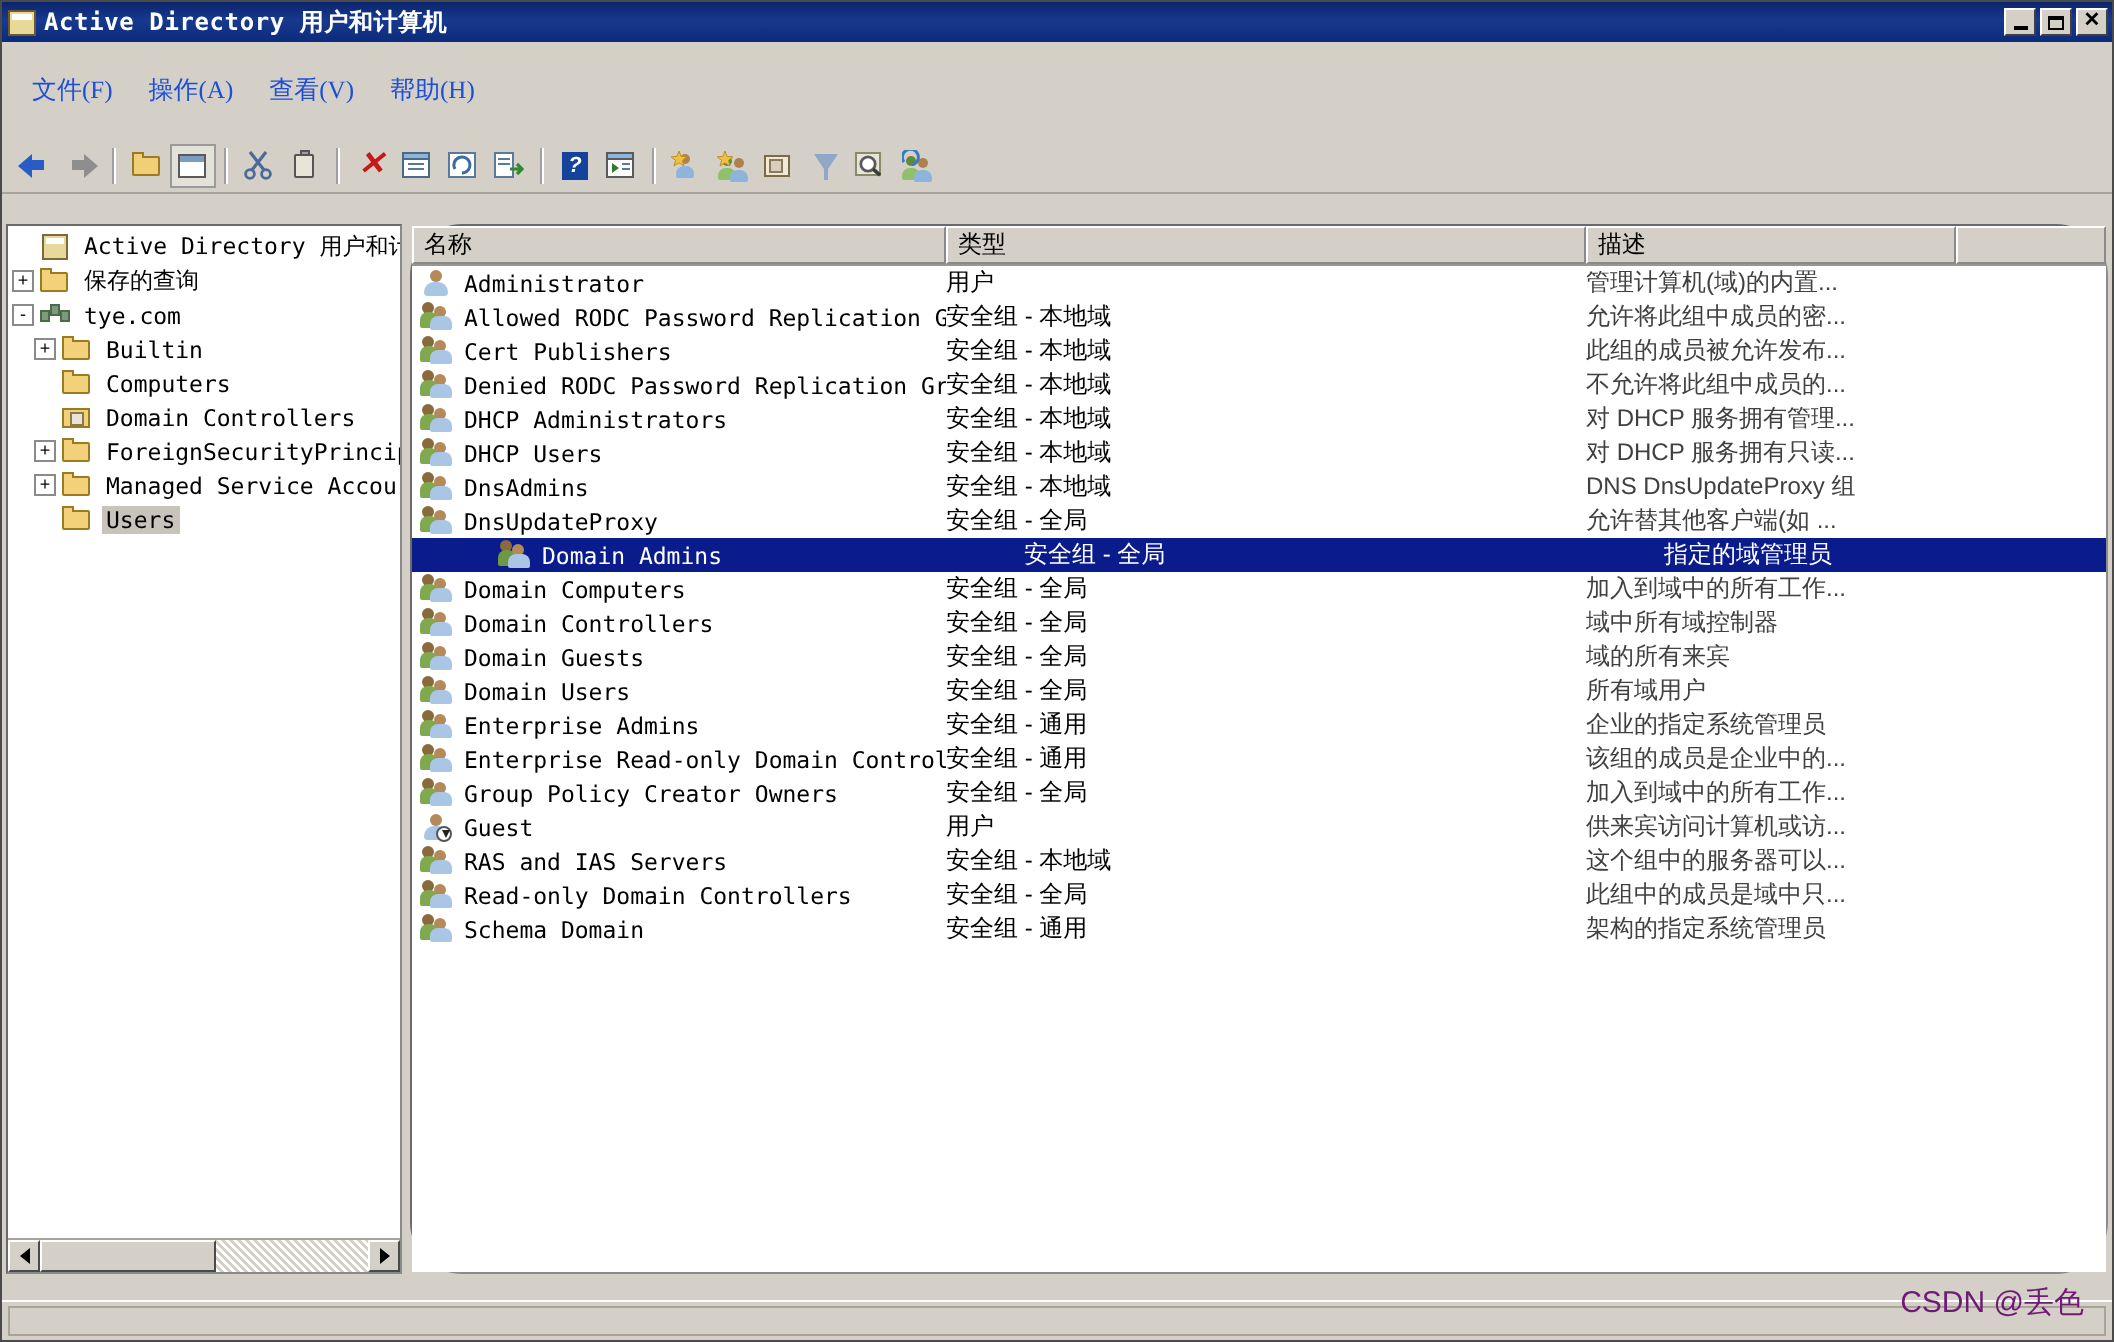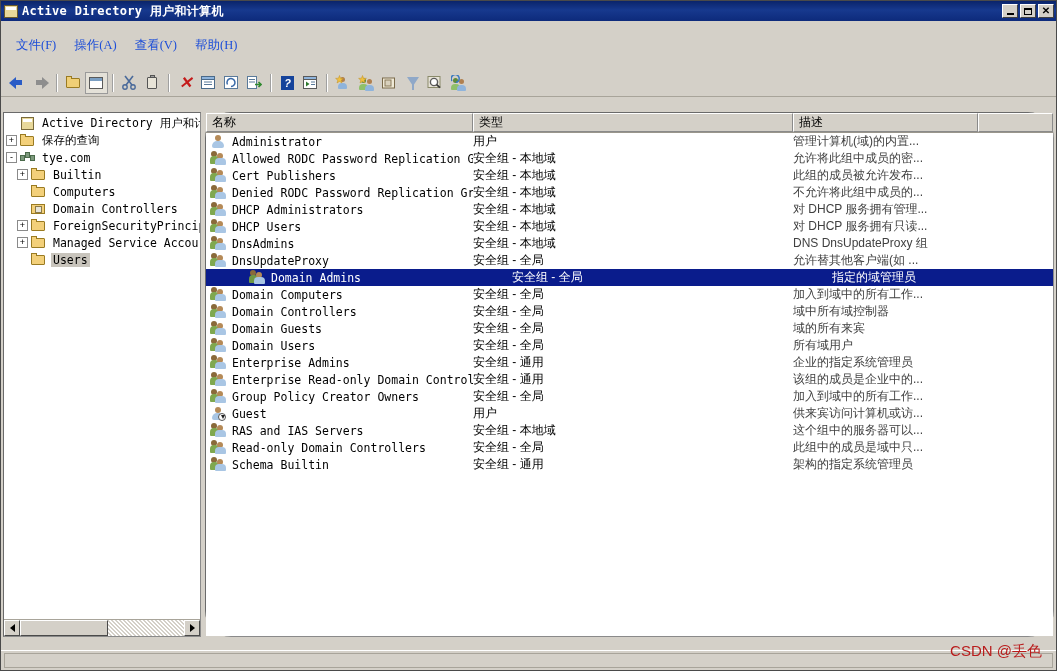--- a/index.html
+++ b/index.html
@@ -249,21 +249,21 @@
     border-top:1px solid #fff;
     display:flex;align-items:center;justify-content:flex-end;
     padding:0 6px;box-sizing:border-box;position:relative;
   }
   .status-inner{
     position:absolute;left:3px;right:3px;top:2px;bottom:2px;
     border:1px solid #a8a49a;box-sizing:border-box;
   }
   .watermark{
     position:absolute;right:14px;top:-9px;
-    color:#b91c1c;font-size:15px;white-space:nowrap;
+    color:#701a75;font-size:15px;white-space:nowrap;
     font-family:"Liberation Sans","DejaVu Sans",sans-serif;
     z-index:5;
   }
 </style>
 </head>
 <body>
 
 <div class="window">
 
   <div class="titlebar">
@@ -796,21 +796,21 @@
             <div class="c-desc">此组中的成员是域中只...</div>
           </div>
           <div class="lv-row">
             <div class="c-name">
               <span class="rowicon ui-group">
                 <i class="h1"></i>
                 <i class="b1"></i>
                 <i class="h2"></i>
                 <i class="b2"></i>
               </span>
-              <span class="nm">Schema Builtin</span>
+              <span class="nm">Schema Domain</span>
             </div>
             <div class="c-type">安全组 - 通用</div>
             <div class="c-desc">架构的指定系统管理员</div>
           </div>
         </div>
     </div>
 
   </div>
 
   <div class="statusbar">

